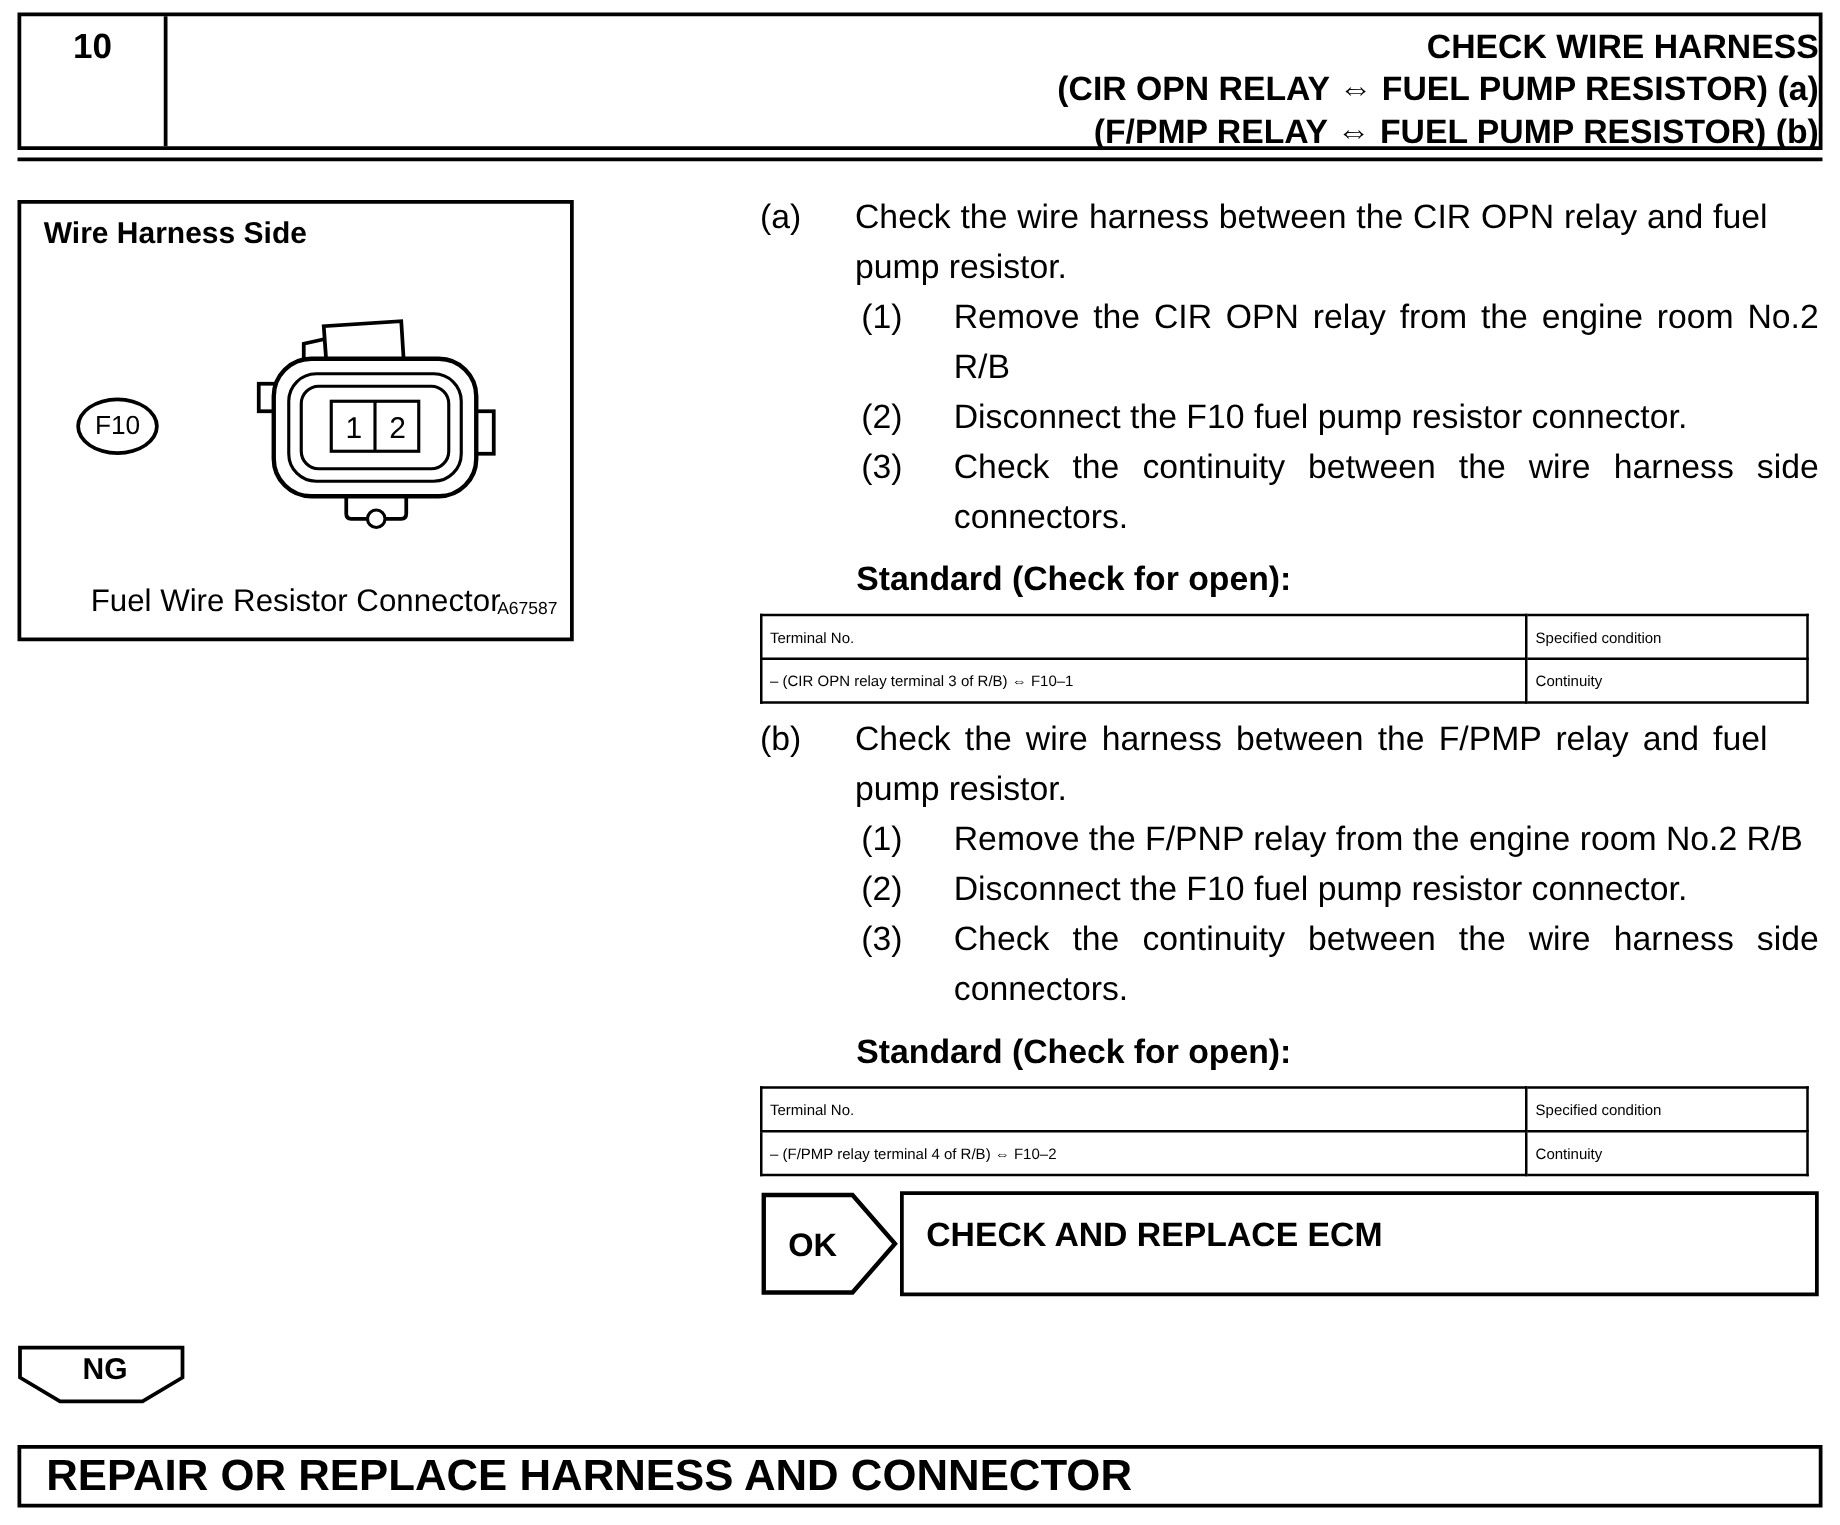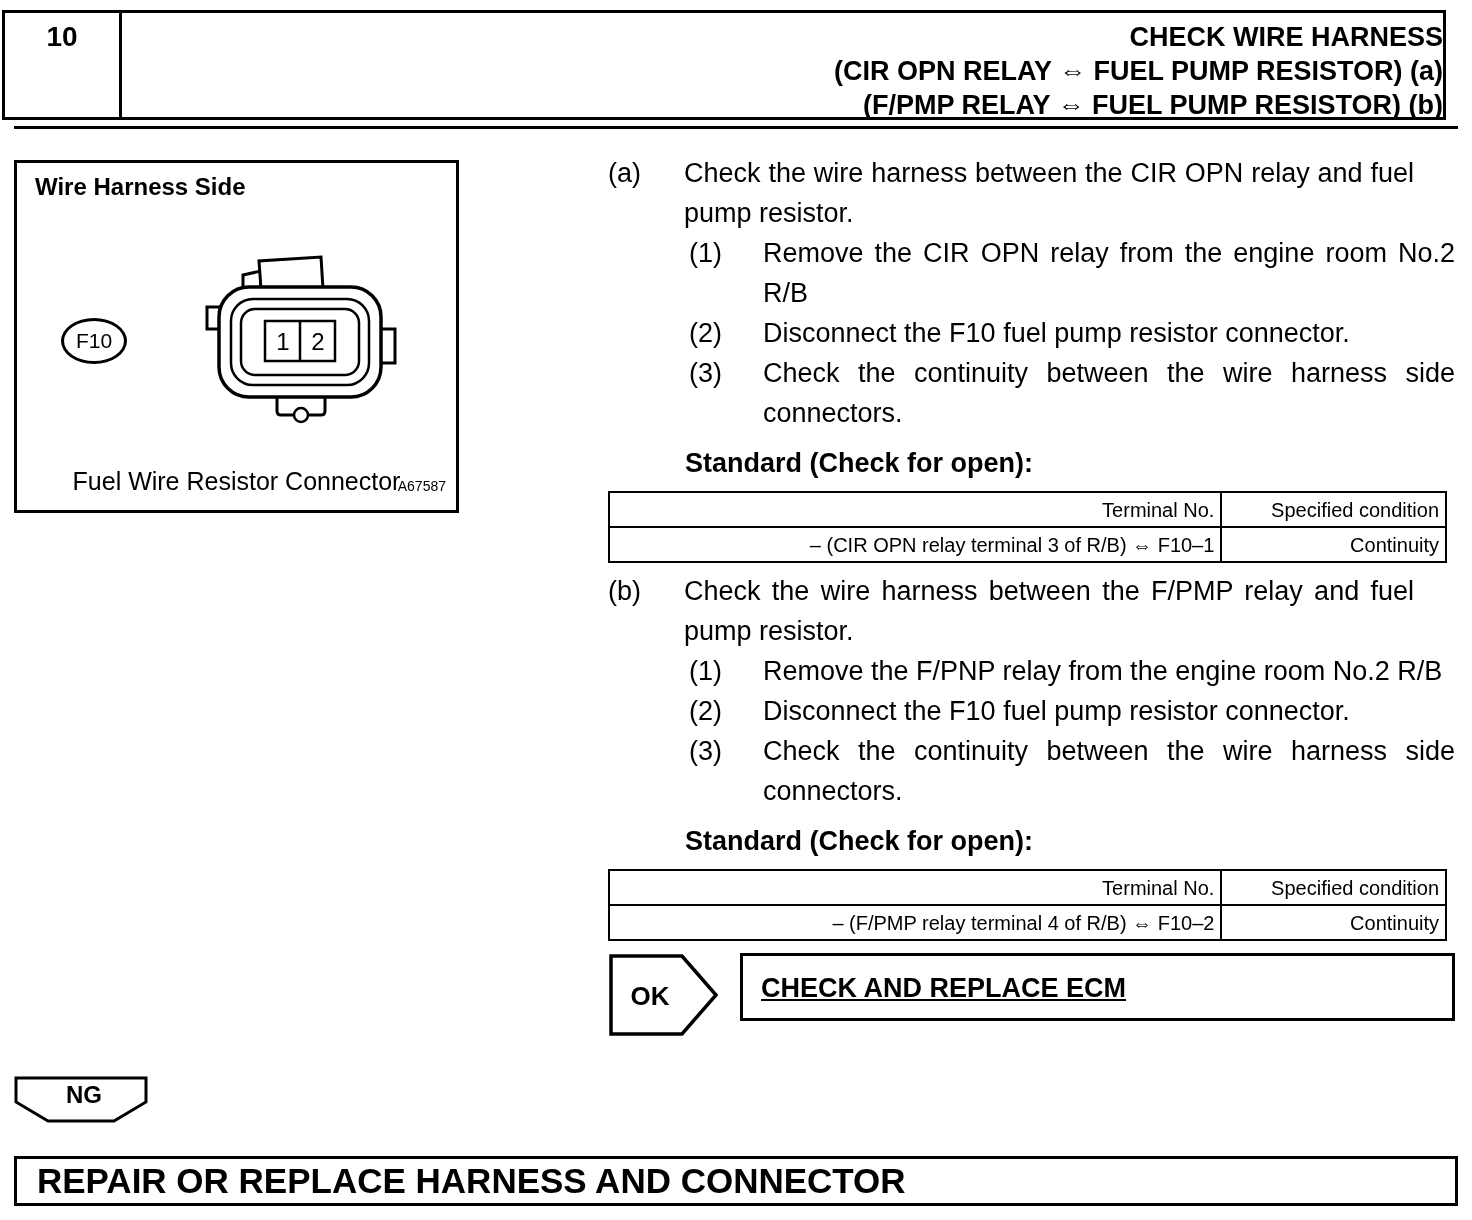--- a/index.html
+++ b/index.html
@@ -4,21 +4,21 @@
 <style>
   * { margin:0; padding:0; box-sizing:border-box; }
   html,body { background:#fff; }
   .page{
     position:relative; width:1472px; height:1220px; background:#fff; color:#000;
     font-family:"Liberation Sans",sans-serif; overflow:hidden;
   }
 
   
   .step-header{
-    position:absolute; left:2px; top:10px; width:1444px; height:110px;
+    position:absolute; left:14px; top:10px; width:1444px; height:110px;
     border:3px solid #000; display:flex;
   }
   .step-num-cell{
     width:117px; border-right:3px solid #000; display:flex; justify-content:center;
     padding-top:8px; font-size:28px; font-weight:bold;
   }
   .step-title-cell{ flex:1; padding:7px 0 0 12px; font-size:27px; font-weight:bold; line-height:34px;text-align:right; }
   .header-underline{
     position:absolute; left:14px; top:126px; width:1444px; height:0; border-top:3px solid #000;
   }
@@ -46,30 +46,30 @@
   .para{ display:flex; width:806px; }
   .sec-label{ width:76px; flex-shrink:0; }
   .sec-text{ flex:1; text-align:justify; }
   .steps{ margin-left:81px; }
   .step{ display:flex; }
   .step-num{ width:74px; flex-shrink:0; }
   .step-text{ flex:1; text-align:justify; }
   .standard{ margin-left:77px; font-weight:bold; margin-top:10px; }
   table.spec{ border-collapse:collapse; width:839px; margin:8px 0 8px 0; }
   table.spec th, table.spec td{
-    border:2px solid #000; font-weight:normal; font-size:20px;
-    text-align:right; height:35px; line-height:22px; padding:0 6px; vertical-align:middle;
-  }
-
-  
-  .ok-row{ display:flex; margin-top:12px; align-items:flex-start;text-decoration:underline; }
+    border:2px solid #000; font-weight:normal; font-size:12px;
+    text-align:left; height:35px; line-height:22px; padding:0 6px; vertical-align:middle;
+  }
+
+  
+  .ok-row{ display:flex; margin-top:12px; align-items:flex-end; }
   .ok-arrow{ flex-shrink:0; }
   .ok-arrow text{ font-family:"Liberation Sans",sans-serif; font-weight:bold; }
   .ok-box{
-    flex:1; margin-left:20px; border:3px solid #000; height:68px;
+    flex:1; border:3px solid #000; height:84px;
     font-size:27px; font-weight:bold; padding:12px 0 0 18px;
   }
 
   
   .ng-shape{ position:absolute; left:14px; top:1076px; }
   .ng-shape text{ font-family:"Liberation Sans",sans-serif; font-weight:bold; }
   .bottom-bar{
     position:absolute; left:14px; top:1156px; width:1444px; height:50px;
     border:3px solid #000; display:flex; align-items:center; padding-left:20px;
     font-size:35px; font-weight:bold;

